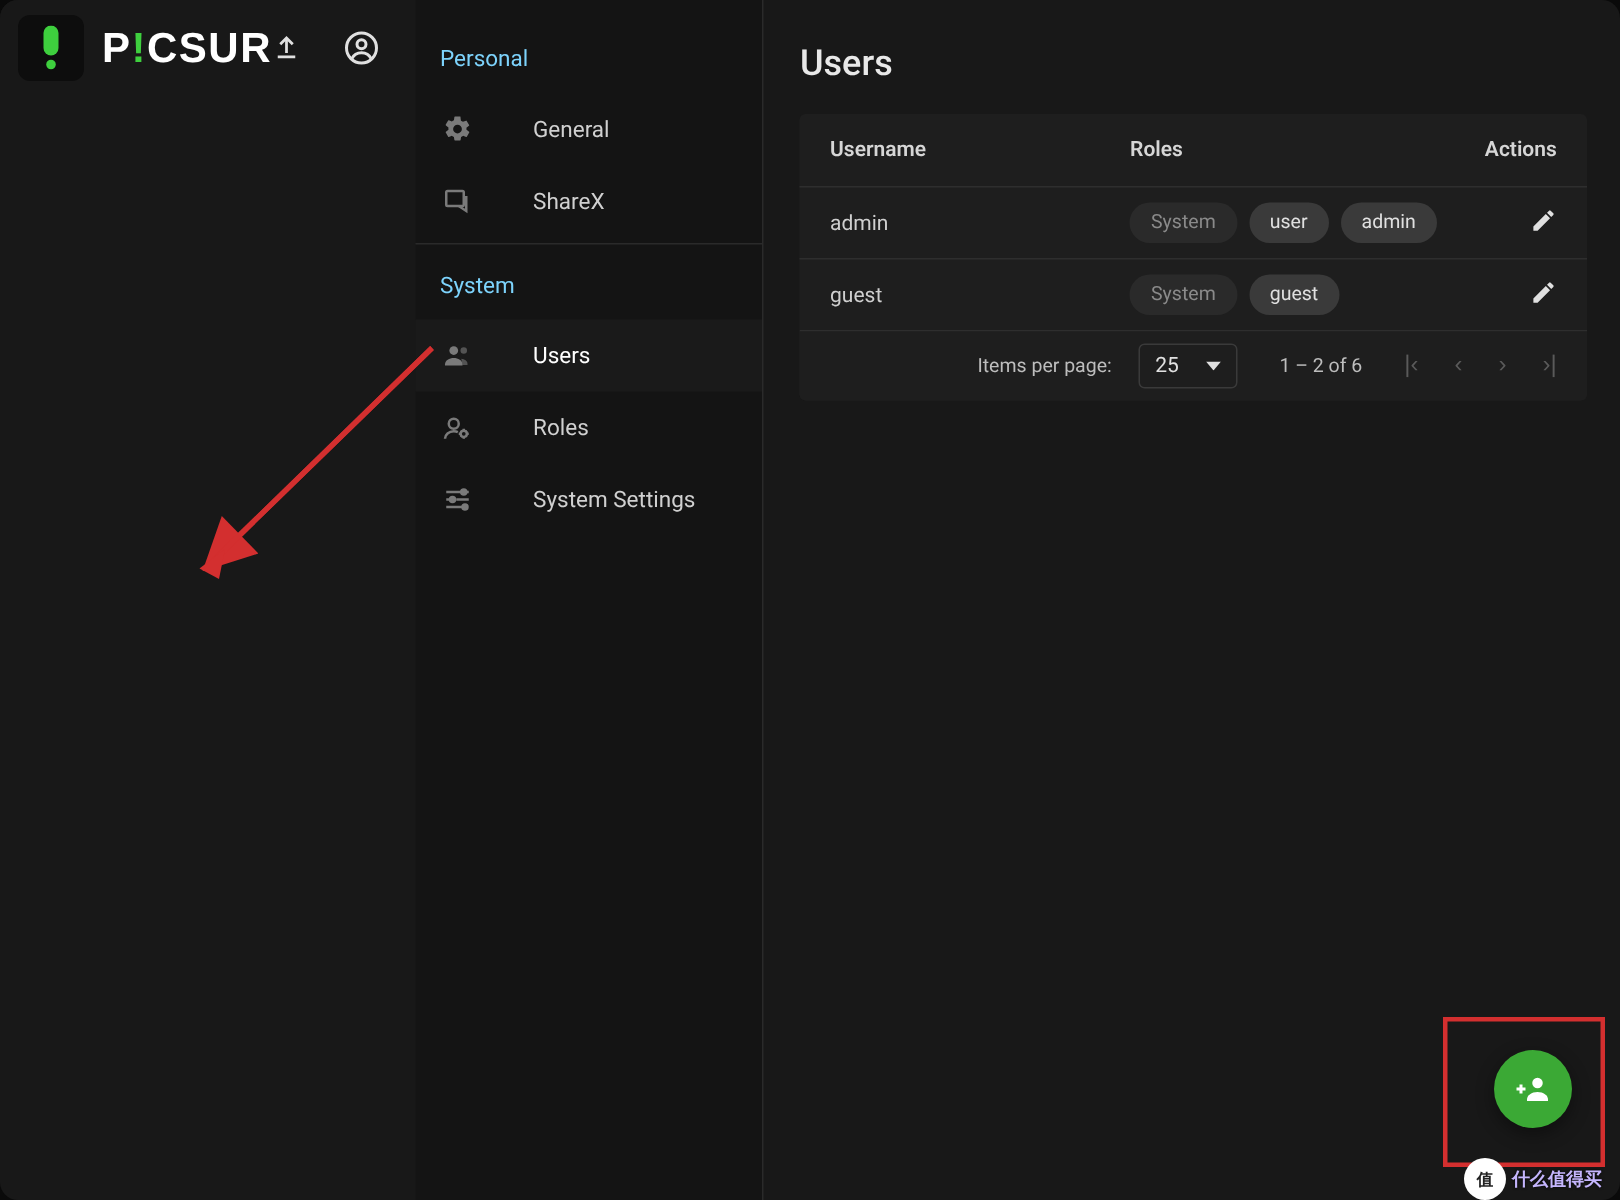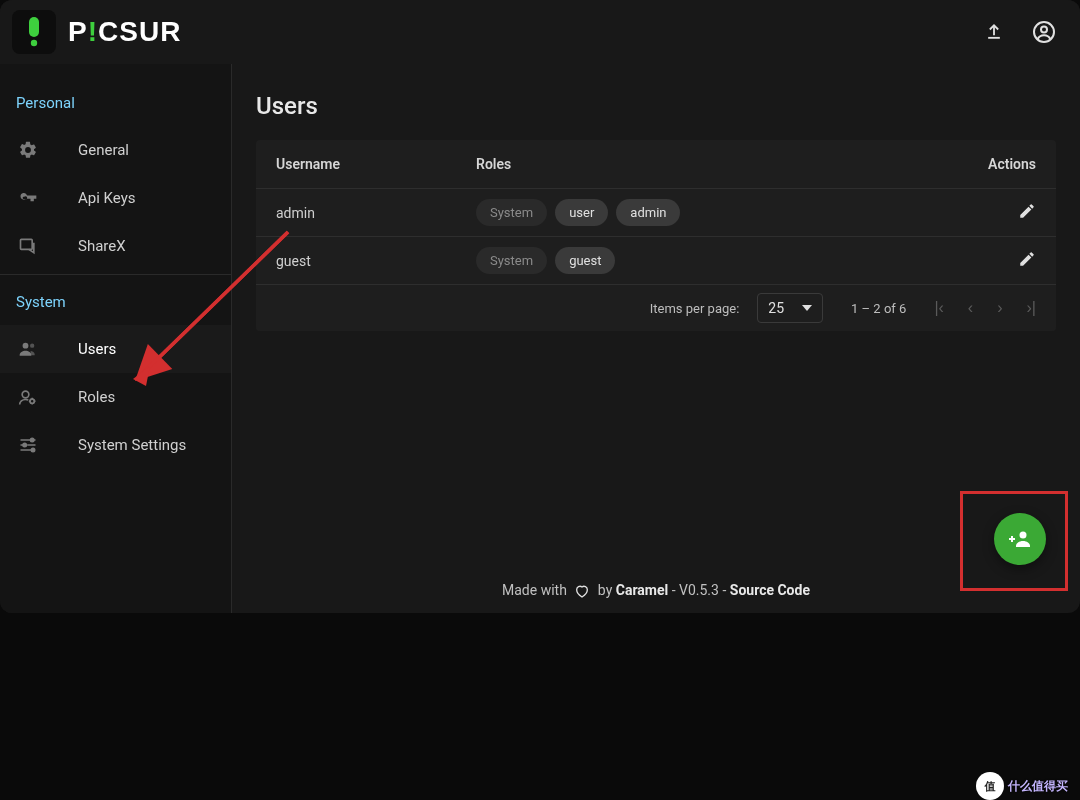--- a/index.html
+++ b/index.html
@@ -9,23 +9,22 @@
       font-family: -apple-system, BlinkMacSystemFont, "Segoe UI", Roboto, sans-serif;
       width: 1080px;
       height: 800px;
       overflow: hidden;
       position: relative;
     }
     .app-container {
       background: #181818;
       border-radius: 12px;
       width: 1080px;
-      height: 613px;
-      display: flex;
-      flex-direction: column;
+      height: 800px;
+      display: flex;
       overflow: hidden;
     }
     .header {
       height: 64px;
       display: flex;
       align-items: center;
       justify-content: space-between;
       padding: 0 24px 0 12px;
       background: #181818;
     }
@@ -296,29 +295,20 @@
 
       <div class="sidebar-item">
         <span class="s-icon">
           <svg width="20" height="20" viewBox="0 0 24 24" fill="currentColor">
               <path d="M19.14 12.94a7.07 7.07 0 0 0 .05-.94 7.07 7.07 0 0 0-.05-.94l2.03-1.58a.5.5 0 0 0 .12-.64l-1.92-3.32a.5.5 0 0 0-.6-.22l-2.39.96a7.03 7.03 0 0 0-1.62-.94l-.36-2.54A.5.5 0 0 0 14 2h-4a.5.5 0 0 0-.5.42l-.36 2.54c-.58.24-1.12.56-1.62.94l-2.39-.96a.5.5 0 0 0-.6.22L2.61 8.48a.5.5 0 0 0 .12.64l2.03 1.58c-.03.31-.05.63-.05.94s.02.63.05.94l-2.03 1.58a.5.5 0 0 0-.12.64l1.92 3.32c.13.22.39.31.6.22l2.39-.96c.5.38 1.04.7 1.62.94l.36 2.54c.04.24.25.42.5.42h4c.25 0 .46-.18.5-.42l.36-2.54c.58-.24 1.12-.56 1.62-.94l2.39.96c.21.09.47 0 .6-.22l1.92-3.32a.5.5 0 0 0-.12-.64l-2.03-1.58zM12 15.5A3.5 3.5 0 1 1 12 8.5a3.5 3.5 0 0 1 0 7z"></path>
             </svg>
         </span>
         <span>General</span>
       </div>
 
-      <div class="sidebar-item">
-        <span class="s-icon">
-          <svg width="20" height="20" viewBox="0 0 24 24" fill="currentColor">
-              <path d="M7 14a4 4 0 1 1 3.87-5H22v4h-3v3h-4v-3h-4.13A4 4 0 0 1 7 14zm0-2a2 2 0 1 0 0-0.01z"></path>
-              <circle cx="7" cy="12" r="1.4" fill="#141414"></circle>
-            </svg>
-        </span>
-        <span>Api Keys</span>
-      </div>
 
       <div class="sidebar-item">
         <span class="s-icon">
           <svg width="20" height="20" viewBox="0 0 24 24" fill="none" stroke="currentColor" stroke-width="2">
               <rect x="3" y="4" width="14" height="12" rx="1"></rect>
               <path d="M13 16l6 4V8"></path>
             </svg>
         </span>
         <span>ShareX</span>
       </div>
@@ -424,34 +414,20 @@
             <button class="nav-btn"><span>|‹</span></button>
             <button class="nav-btn"><span>‹</span></button>
             <button class="nav-btn"><span>›</span></button>
             <button class="nav-btn"><span>›|</span></button>
           </div>
         </div>
       </div>
 
       <div style="flex:1"></div>
 
-      <div class="footer">
-        <span>Made with</span>
-        <span style="display:inline-block;vertical-align:middle;margin:0 4px;">
-          <svg width="16" height="16" viewBox="0 0 24 24" fill="none" stroke="#e0e0e0" stroke-width="2">
-              <path d="M12 21s-8-5.3-8-11a5 5 0 0 1 8-4 5 5 0 0 1 8 4c0 5.7-8 11-8 11z"></path>
-            </svg>
-        </span>
-        <span>by</span>
-        <strong style="cursor:pointer;">Caramel</strong>
-        <span> </span>
-        <span>- V</span><span>0.5.3</span>
-        <span> - </span>
-        <strong style="cursor:pointer;">Source Code</strong>
-      </div>
 
       <button class="fab">
         <span>
           <svg width="24" height="24" viewBox="0 0 24 24" fill="currentColor">
               <circle cx="15" cy="8" r="3.5"></circle>
               <path d="M8 19c0-2.8 3.1-5 7-5s7 2.2 7 5v1H8z"></path>
               <path d="M4 9v6M1 12h6" stroke="currentColor" stroke-width="2"></path>
             </svg>
         </span>
       </button>

